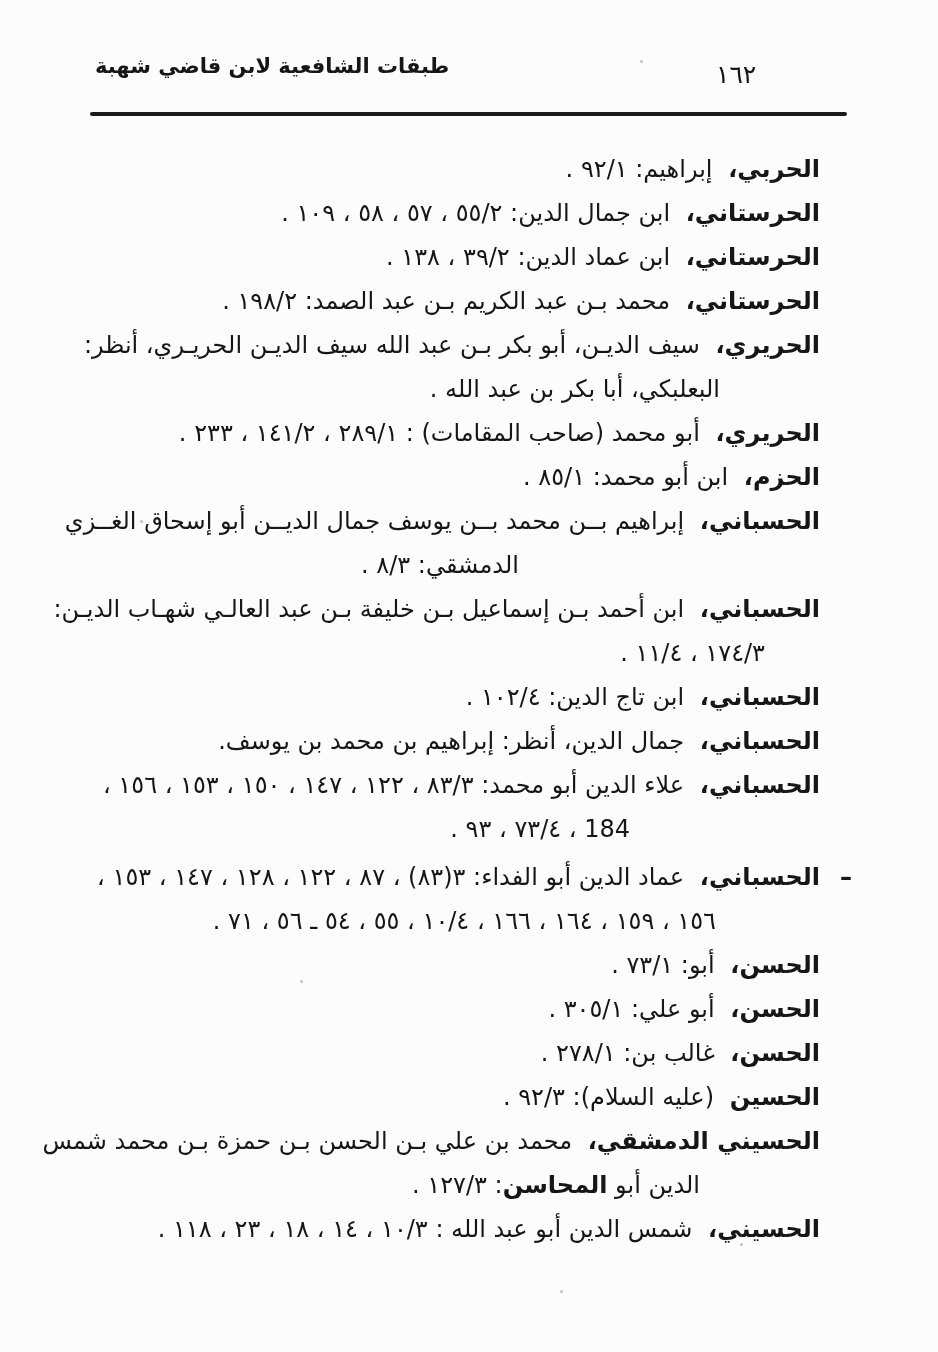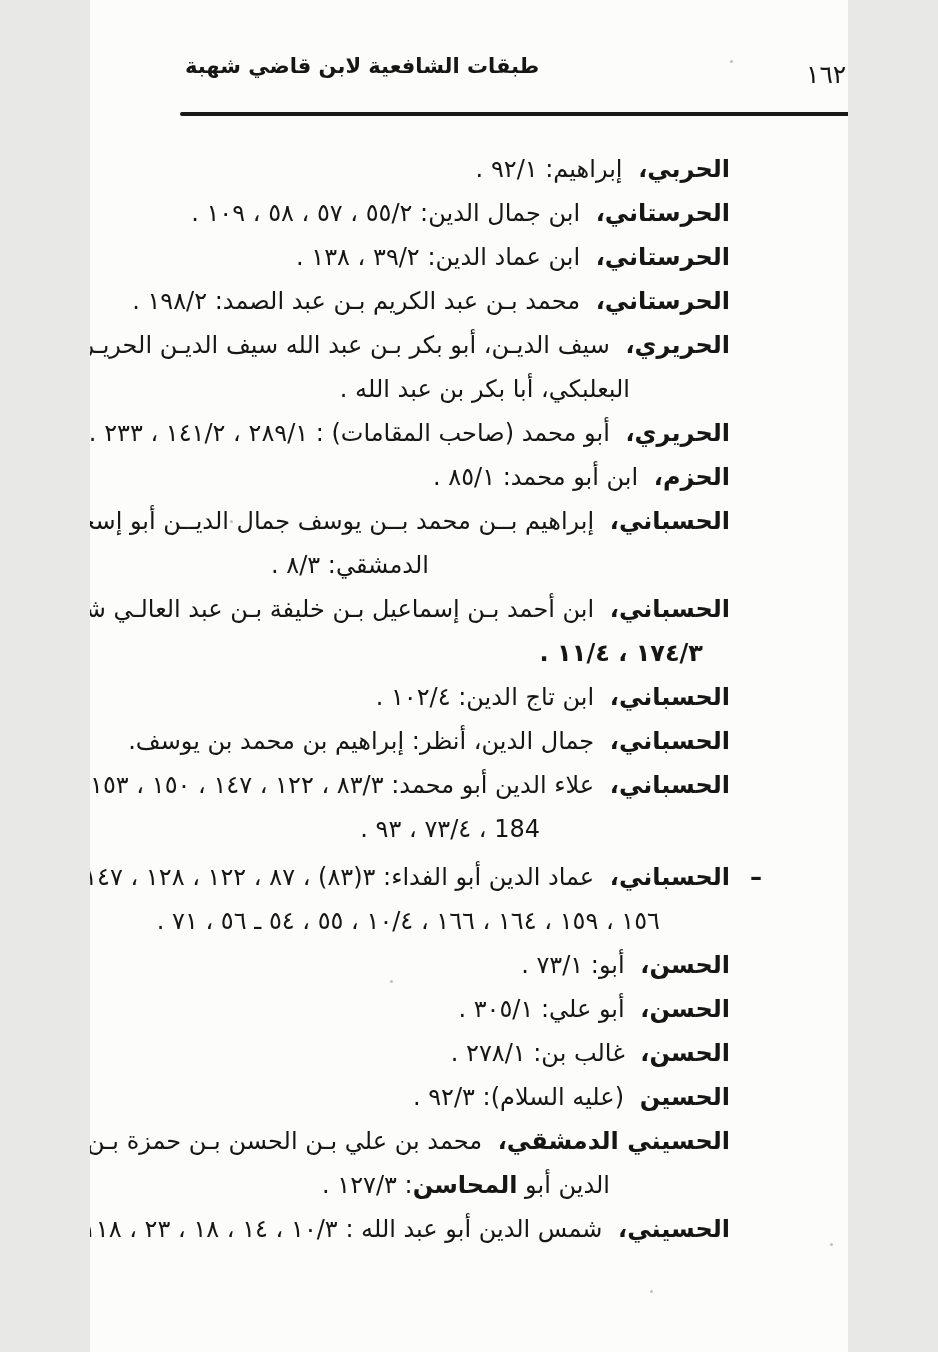--- a/index.html
+++ b/index.html
@@ -1,18 +1,18 @@
 <!DOCTYPE html>
 <html lang="ar"><head>
 <meta charset="utf-8">
 <style>
   html,body{margin:0;padding:0;background:#e8e8e6;}
   .page{
     position:relative;
-    width:758px;height:1352px;
+    width:938px;height:1352px;
     margin:0 auto;
     background:#fcfcfa;
     overflow:hidden;
     font-family:"DejaVu Sans", sans-serif;
     color:#161616;
   }
   
   .speck{position:absolute;width:3px;height:3px;background:#9a9a96;border-radius:50%;opacity:.6;}
 
   .header-title{
@@ -78,35 +78,35 @@
       </div>
       <div class="entry">
         <div class="line"><span class="seg-b name-gap">الحزم،</span><span class=""> ابن أبو محمد: ٨٥/١ .</span></div>
       </div>
       <div class="entry">
         <div class="line"><span class="seg-b name-gap">الحسباني،</span><span class=""> إبراهيم بــن محمد بــن يوسف جمال الديــن أبو إسحاق الغــزي</span></div>
         <div class="line" style="margin-right: 35px; text-align: center;"><span class="">الدمشقي: ٨/٣ .</span></div>
       </div>
       <div class="entry">
         <div class="line"><span class="seg-b name-gap">الحسباني،</span><span class=""> ابن أحمد بـن إسماعيل بـن خليفة بـن عبد العالـي شهـاب الديـن:</span></div>
-        <div class="line" style="margin-right: 27px; font-weight: bold;"><span class="">١٧٤/٣ ، ١١/٤ .</span></div>
+        <div class="line" style="margin-right: 55px;"><span class="">١٧٤/٣ ، ١١/٤ .</span></div>
       </div>
       <div class="entry">
         <div class="line"><span class="seg-b name-gap">الحسباني،</span><span class=""> ابن تاج الدين: ١٠٢/٤ .</span></div>
       </div>
       <div class="entry">
         <div class="line"><span class="seg-b name-gap">الحسباني،</span><span class=""> جمال الدين، أنظر: إبراهيم بن محمد بن يوسف.</span></div>
       </div>
       <div class="entry">
         <div class="line"><span class="seg-b name-gap">الحسباني،</span><span class=""> علاء الدين أبو محمد: ٨٣/٣ ، ١٢٢ ، ١٤٧ ، ١٥٠ ، ١٥٣ ، ١٥٦ ،</span></div>
         <div class="line" style="margin-right: 190px;"><span class="">184 ، ٧٣/٤ ، ٩٣ .</span></div>
       </div>
       <div class="entry gap-small">
         <div class="line"><span class="marker">–</span><span class="seg-b name-gap">الحسباني،</span><span class=""> عماد الدين أبو الفداء: ٣(٨٣) ، ٨٧ ، ١٢٢ ، ١٢٨ ، ١٤٧ ، ١٥٣ ،</span></div>
-        <div class="line" style="margin-right: 70px;"><span class="">١٥٦ ، ١٥٩ ، ١٦٤ ، ١٦٦ ، ١٠/٤ ، ٥٥ ، ٥٤ ـ ٥٦ ، ٧١ .</span></div>
+        <div class="line" style="margin-right: 104px;"><span class="">١٥٦ ، ١٥٩ ، ١٦٤ ، ١٦٦ ، ١٠/٤ ، ٥٥ ، ٥٤ ـ ٥٦ ، ٧١ .</span></div>
       </div>
       <div class="entry">
         <div class="line"><span class="seg-b name-gap">الحسن،</span><span class=""> أبو: ٧٣/١ .</span></div>
       </div>
       <div class="entry">
         <div class="line"><span class="seg-b name-gap">الحسن،</span><span class=""> أبو علي: ٣٠٥/١ .</span></div>
       </div>
       <div class="entry">
         <div class="line"><span class="seg-b name-gap">الحسن،</span><span class=""> غالب بن: ٢٧٨/١ .</span></div>
       </div>

